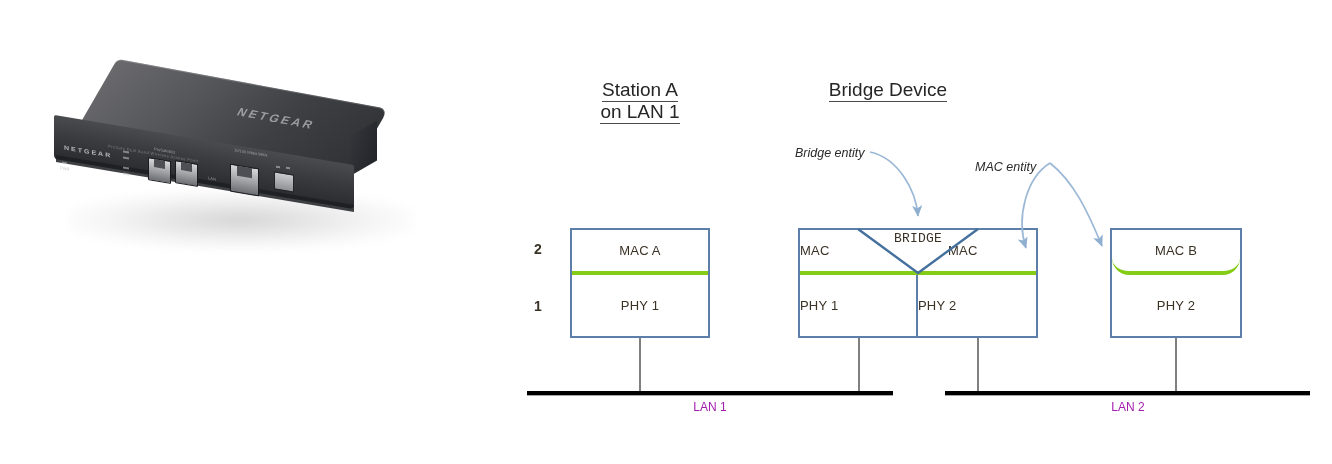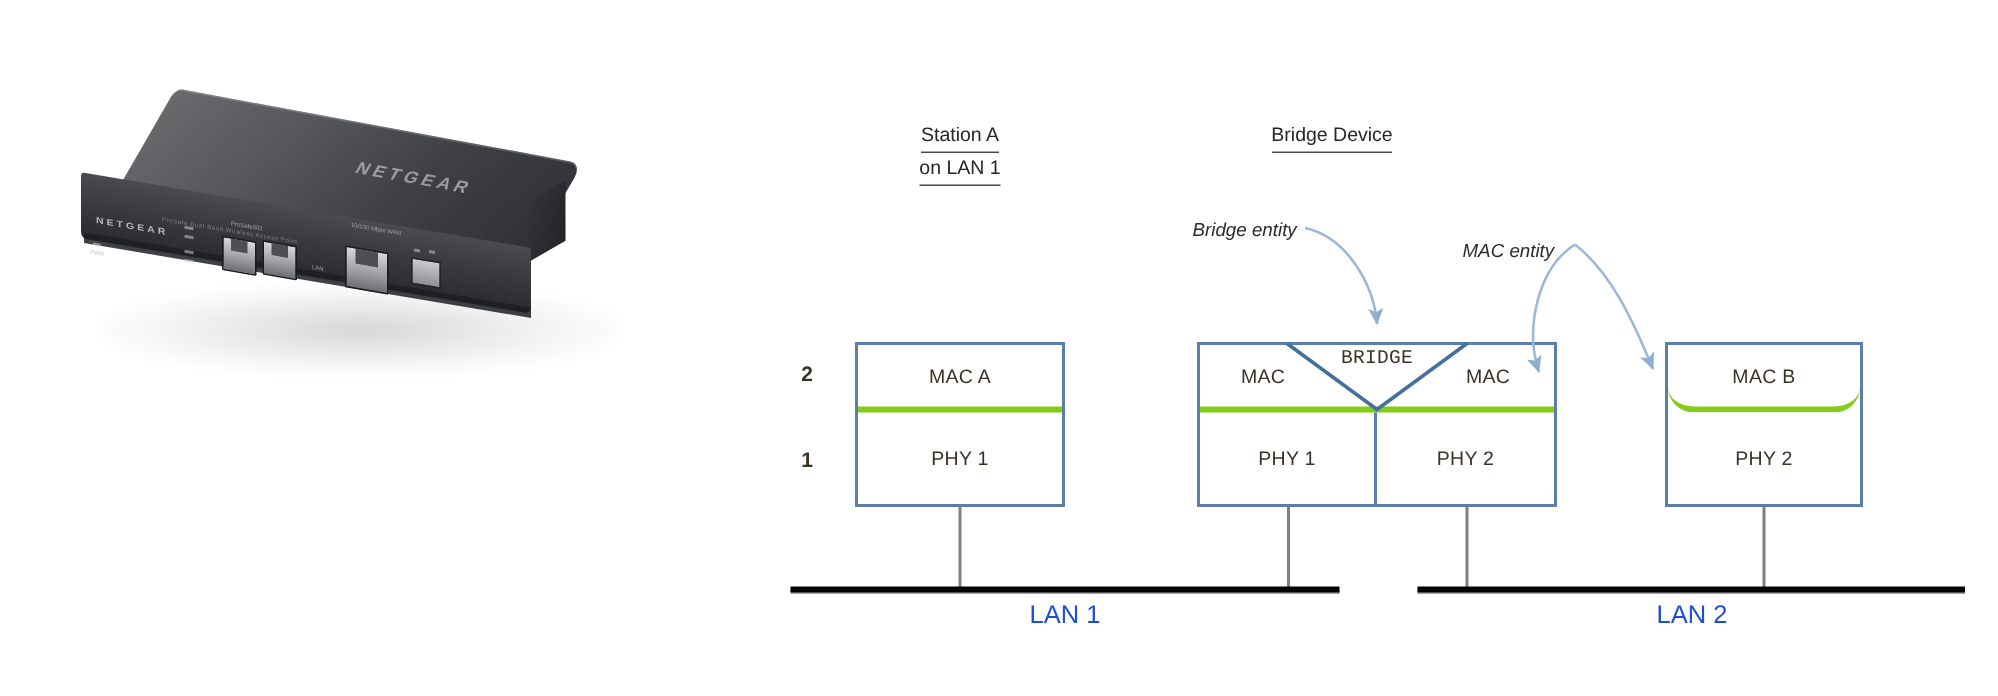--- a/index.html
+++ b/index.html
@@ -158,21 +158,21 @@
   #diagram {
     position: absolute;
     left: 470px;
     top: 0px;
     width: 862px;
     height: 464px;
   }
   .heading {
     position: absolute;
     text-align: center;
-    font-size: 13px;
+    font-size: 19px;
     color: #262626;
     line-height: 20px;
     white-space: nowrap;
   }
   .heading span {
     border-bottom: 1px solid #4a4a4a;
     padding-bottom: 1px;
     display: inline-block;
   }
   .callout {
@@ -209,41 +209,41 @@
   .cell-text {
     font-size: 13px;
     color: #3b3226;
     letter-spacing: .2px;
   }
   .half {
     width: 50%;
     height: 100%;
     display: flex;
     align-items: center;
-    justify-content: center;
+    justify-content: flex-start;
     box-sizing: border-box;
   }
   .half.left-half {
     border-right: 2px solid #5B7FA8;
   }
   .drop {
     position: absolute;
     width: 2px;
     background: #808080;
   }
   .lanbar {
     position: absolute;
     height: 4px;
     background: #000000;
     box-shadow: 0 1px 0 rgba(0,0,0,.35);
   }
   .lanlabel {
     position: absolute;
-    font-size: 17px;
-    color: #1d4ed8;
+    font-size: 12px;
+    color: #a21caf;
     text-align: center;
   }
   svg.overlay {
     position: absolute;
     left: 0;
     top: 0;
     width: 862px;
     height: 464px;
     pointer-events: none;
     overflow: visible;

